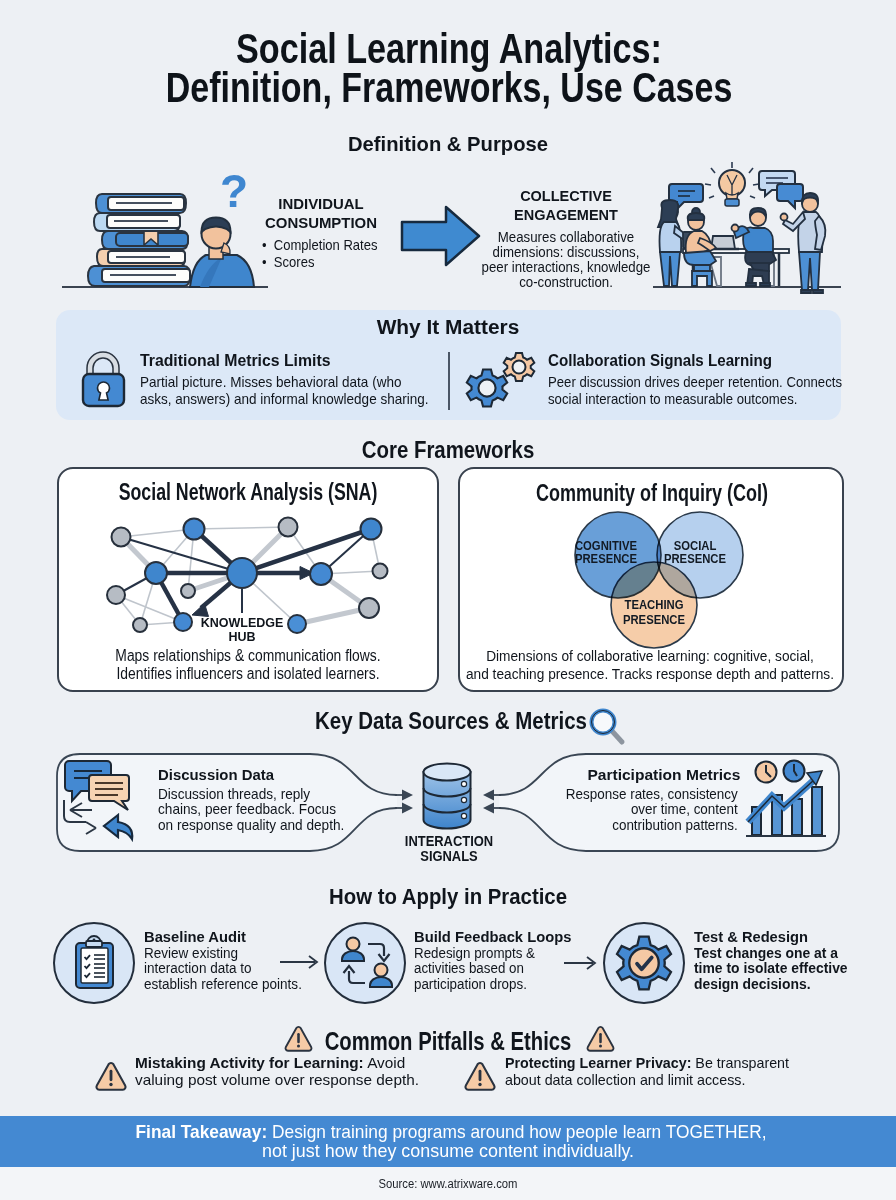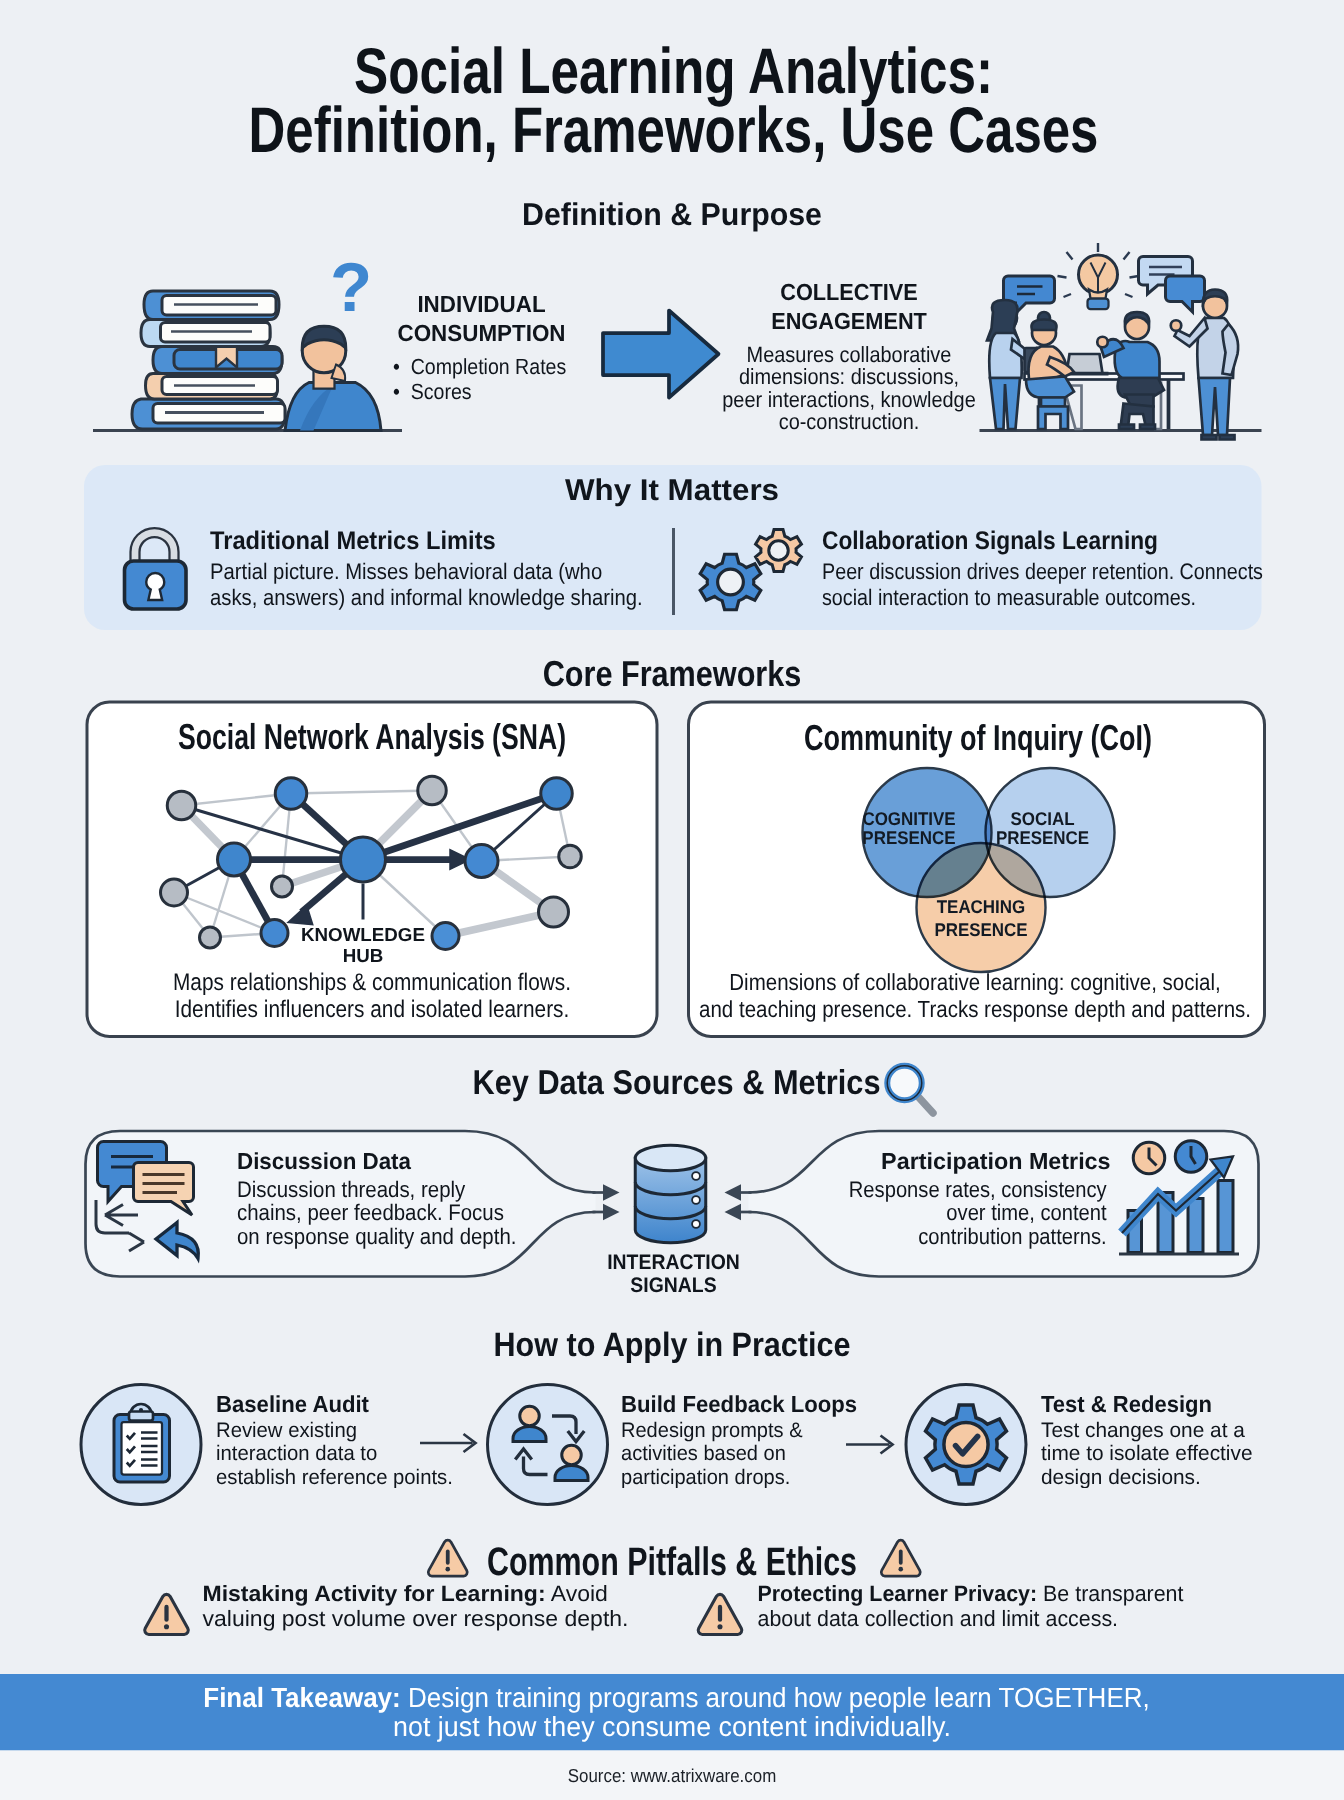--- a/index.html
+++ b/index.html
@@ -396,21 +396,21 @@
 
 <svg class="abs" style="left:600px;top:919px" width="88" height="88" viewBox="0 0 88 88">
   <circle cx="44" cy="44" r="40" fill="#d9e6f6" stroke="#232e3c" stroke-width="2"></circle>
   <g transform="translate(44,44) scale(1.55)">
     <path d="M -3 -17 L 3 -17 L 4.3 -11.5 A 12 12 0 0 1 9.2 -8.7 L 14.4 -11 L 17.4 -5.8 L 13.2 -2.1 A 12 12 0 0 1 13.2 2.1 L 17.4 5.8 L 14.4 11 L 9.2 8.7 A 12 12 0 0 1 4.3 11.5 L 3 17 L -3 17 L -4.3 11.5 A 12 12 0 0 1 -9.2 8.7 L -14.4 11 L -17.4 5.8 L -13.2 2.1 A 12 12 0 0 1 -13.2 -2.1 L -17.4 -5.8 L -14.4 -11 L -9.2 -8.7 A 12 12 0 0 1 -4.3 -11.5 Z" fill="#4489d2" stroke="#1d2835" stroke-width="1.5"></path>
     <circle r="9.5" fill="#f5c9a4" stroke="#1d2835" stroke-width="1.5"></circle>
     <path d="M -4.5 0.5 L -1.5 4 L 5 -3.5" fill="none" stroke="#23334a" stroke-width="2.4" stroke-linecap="round" stroke-linejoin="round"></path>
   </g>
 </svg>
 <div id="s3H" class="abs nw" style="left:694px;top:928px;font-size:15.4px;font-weight:bold;color:#10151c;transform:scaleX(0.9543);transform-origin:left top;">Test &amp; Redesign</div>
-<div id="s3B" class="abs nw" style="left:694px;top:946px;font-size:14px;color:#10151c;line-height:15.3px;transform:scaleX(0.9919);transform-origin:left top;">Test changes one at a<br>time to isolate effective<br>design decisions.</div>
+<div id="s3B" class="abs nw" style="left:694px;top:946px;font-size:14px;color:#10151c;line-height:15.3px;transform:scaleX(0.9919);transform-origin:left top;font-weight:bold;">Test changes one at a<br>time to isolate effective<br>design decisions.</div>
 
 <div id="pitT" class="abs nw" style="left:448px;top:1026px;font-size:26.5px;font-weight:bold;color:#10151c;transform:translateX(-50%) scaleX(0.765);transform-origin:center top;">Common Pitfalls &amp; Ethics</div>
 <svg class="abs" style="left:282px;top:1025px" width="33" height="27" viewBox="0 0 36 32">
   <path d="M15.5 3.5 a3 3 0 0 1 5 0 L33 26 a3 3 0 0 1 -2.5 4.5 L5.5 30.5 A3 3 0 0 1 3 26 Z" fill="#f6cba6" stroke="#2a3340" stroke-width="2.2" stroke-linejoin="round"></path>
   <line x1="18" y1="11" x2="18" y2="20" stroke="#2a3340" stroke-width="3" stroke-linecap="round"></line>
   <circle cx="18" cy="25" r="1.8" fill="#2a3340"></circle>
 </svg>
 <svg class="abs" style="left:584px;top:1025px" width="33" height="27" viewBox="0 0 36 32">
   <path d="M15.5 3.5 a3 3 0 0 1 5 0 L33 26 a3 3 0 0 1 -2.5 4.5 L5.5 30.5 A3 3 0 0 1 3 26 Z" fill="#f6cba6" stroke="#2a3340" stroke-width="2.2" stroke-linejoin="round"></path>
   <line x1="18" y1="11" x2="18" y2="20" stroke="#2a3340" stroke-width="3" stroke-linecap="round"></line>

